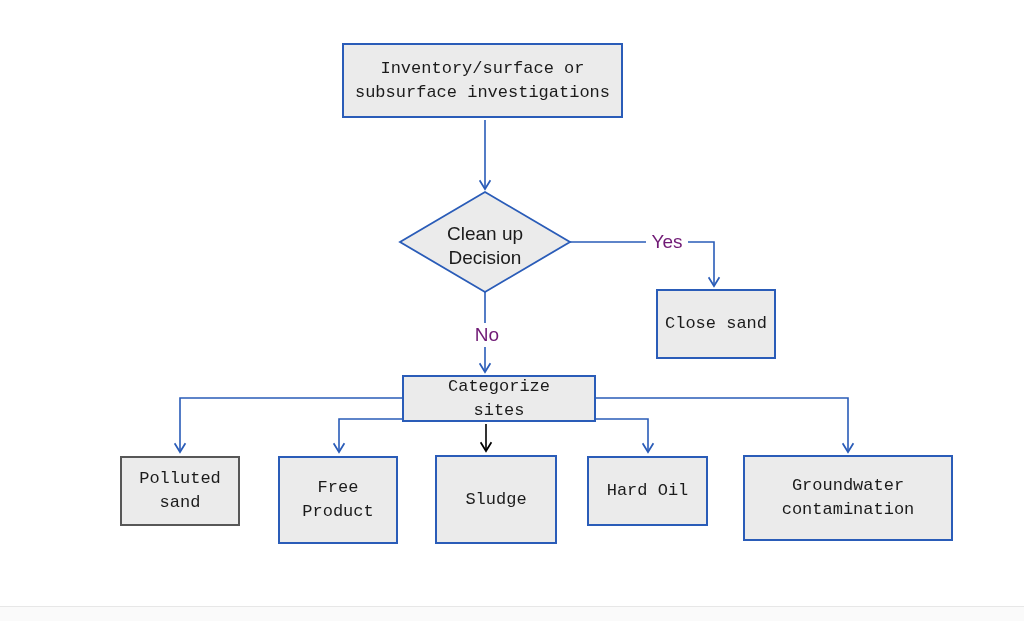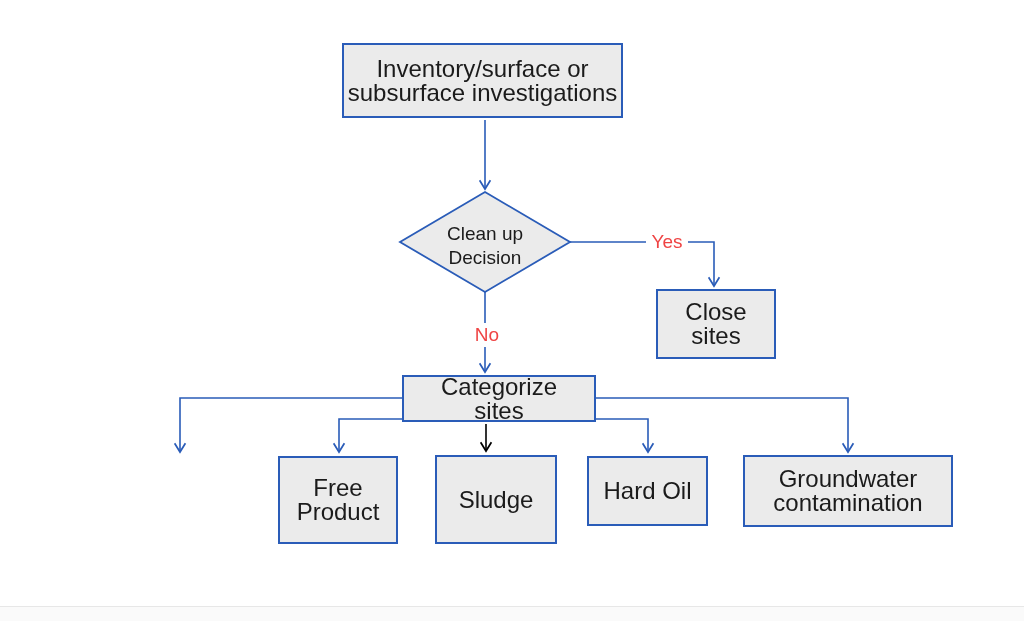--- a/index.html
+++ b/index.html
@@ -5,35 +5,35 @@
   html,body { margin:0; padding:0; background:#ffffff; }
   .stage {
     position:relative; width:1024px; height:621px; background:#ffffff;
     font-family:"Liberation Sans", sans-serif; overflow:hidden;
   }
   svg.wires { position:absolute; left:0; top:0; }
   .node {
     position:absolute; box-sizing:border-box;
     display:flex; align-items:center; justify-content:center; text-align:center;
     background:#ebebeb; border:2px solid #2a5cb8;
-    color:#1b1b1b; font-size:24px; line-height:24px;
+    color:#1b1b1b; font-size:17px; line-height:24px;font-family:Liberation Mono, monospace;
   }
   .node--gray { border-color:#575757; }
   .lbl { display:inline-block; }
   .w90  { max-width:90px; }
   .w110 { max-width:110px; }
   .w160 { max-width:160px; }
   .w272 { max-width:272px; }
   .diamond-label {
     position:absolute; left:400px; top:196px; width:170px; height:100px;
     display:flex; align-items:center; justify-content:center; text-align:center;
     color:#1b1b1b; font-size:19px; line-height:24px; pointer-events:none;
   }
   .edge-label {
-    position:absolute; background:#ffffff; color:#ef4444;
+    position:absolute; background:#ffffff; color:#701a75;
     font-size:19px; line-height:24px; text-align:center; padding:0 1px;
   }
   .edge-label--yes { left:646px; top:230px; width:40px; }
   .edge-label--no  { left:468px; top:323px; width:36px;text-align:center; }
   .bottom-strip {
     position:absolute; left:0; top:606px; width:1024px; height:15px;
     background:#fafafa; border-top:1px solid #e7e7e7;
   }
 </style>
 </head>
@@ -65,41 +65,44 @@
 
   <div class="node" style="left:342px; top:43px; width:281px; height:75px;">
     <span class="lbl w272">Inventory/surface or subsurface investigations</span>
   </div>
 
   <div class="diamond-label">
     <span class="lbl w110">Clean up Decision</span>
   </div>
 
   <div class="node" style="left:656px; top:289px; width:120px; height:70px;">
-    <span class="lbl w110">Close sites</span>
+    <span class="lbl w110">Close sand</span>
   </div>
 
   <div class="node" style="left:402px; top:375px; width:194px; height:47px;">
     <span class="lbl w160">Categorize sites</span>
   </div>
 
+  <div class="node node--gray" style="left:120px; top:456px; width:120px; height:70px;">
+    <span class="lbl w90">Polluted sand</span>
+  </div>
 
   <div class="node" style="left:278px; top:456px; width:120px; height:88px;">
     <span class="lbl w90">Free Product</span>
   </div>
 
   <div class="node" style="left:435px; top:455px; width:122px; height:89px;">
     <span class="lbl w110">Sludge</span>
   </div>
 
   <div class="node" style="left:587px; top:456px; width:121px; height:70px;">
     <span class="lbl w110">Hard Oil</span>
   </div>
 
-  <div class="node" style="left:743px; top:455px; width:210px; height:72px;">
+  <div class="node" style="left:743px; top:455px; width:210px; height:86px;">
     <span class="lbl w160">Groundwater contamination</span>
   </div>
 
   <div class="edge-label edge-label--yes">Yes</div>
   <div class="edge-label edge-label--no">No</div>
 
   <div class="bottom-strip"></div>
 
 </div>
 

